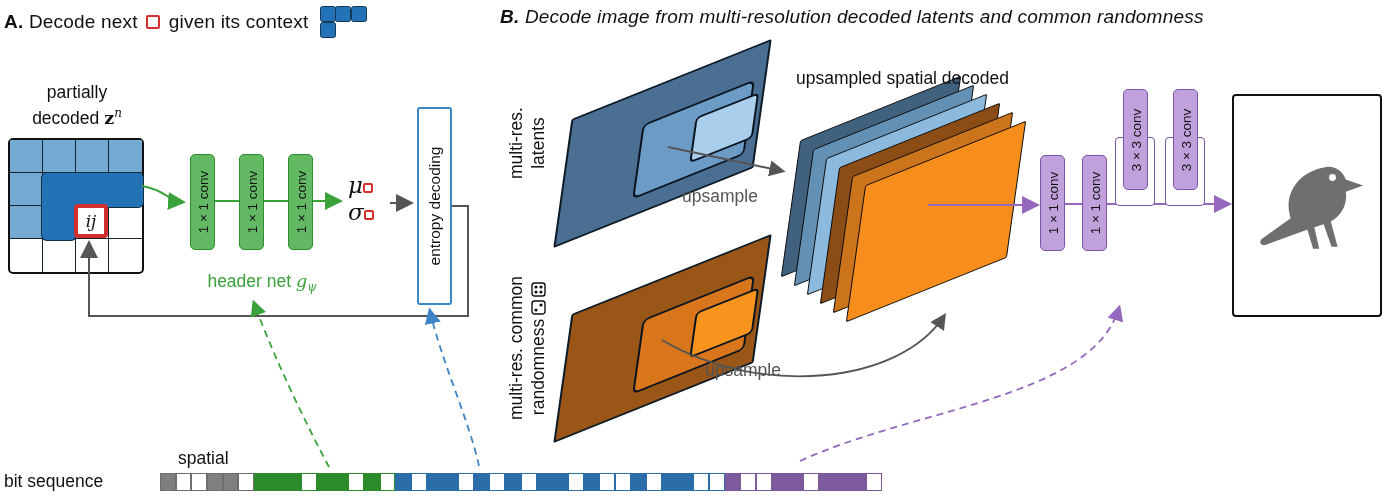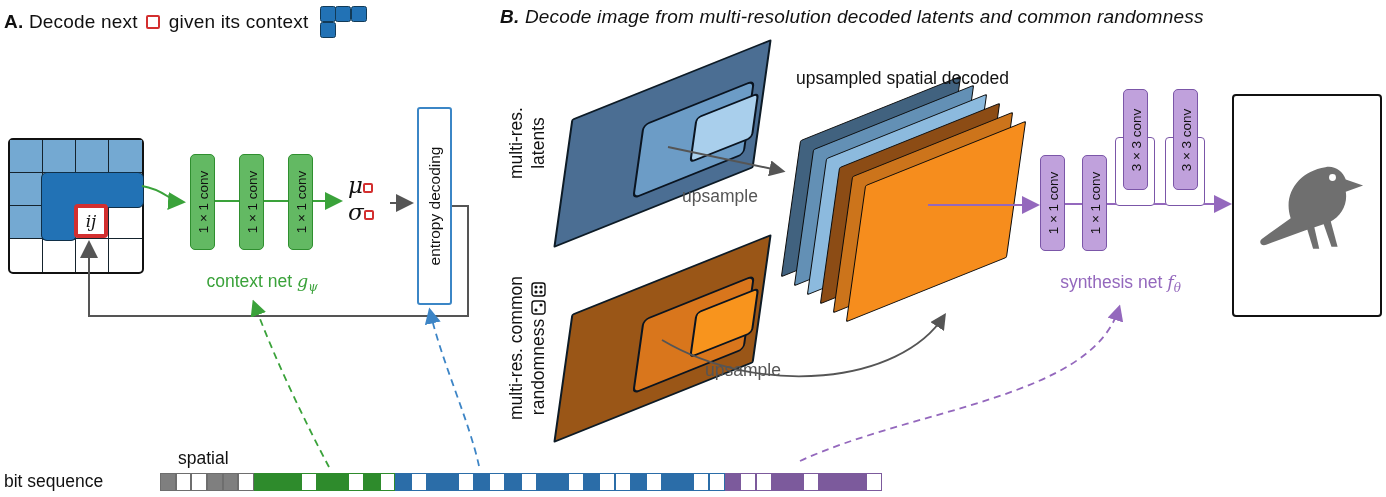--- a/index.html
+++ b/index.html
@@ -82,20 +82,25 @@
   <div class="abs title" style="left:4px;top:6px;">
     <b>A.</b>
     <span>Decode next</span>
     <span class="redsq"></span>
     <span>given its context</span>
     <span class="ctxicon">
       <i style="left:0;top:0;"></i><i style="left:15.5px;top:0;"></i><i style="left:31px;top:0;"></i><i style="left:0;top:15.5px;"></i>
     </span>
   </div>
 
+  <div class="abs glabel">
+    <span>partially</span><br>
+    <span>decoded</span>
+    <span class="mserifb">z</span><sup class="n">n</sup>
+  </div>
 
   <div class="abs gridA">
     <div class="lb"></div>
       <div class="lb"></div>
       <div class="lb"></div>
       <div class="lb"></div>
     <div class="lb"></div>
       <div></div>
       <div></div>
       <div></div>
@@ -127,21 +132,21 @@
   <div class="abs musig">
     <div><span class="mserif">μ</span><span class="redsq small"></span></div>
     <div><span class="mserif">σ</span><span class="redsq small"></span></div>
   </div>
 
   <div class="abs entbox">
     <span class="vtext">entropy decoding</span>
   </div>
 
   <div class="abs entnet">
-    <span>context net</span>
+    <span>header net</span>
     <span class="mserif">g</span><span class="sub">ψ</span>
   </div>
 
   <div class="abs title" style="left:500px;top:6px;font-style:italic;">
     <b>B.</b>
     <span>Decode image from multi-resolution decoded latents and common randomness</span>
   </div>
 
   <div class="abs rot" style="left:432px;top:121px;width:190px;height:44px;">
     <span>multi-res.</span><br>
@@ -195,24 +200,20 @@
 
   <div class="abs bracket" style="left:1115px;top:137px;"></div>
   <div class="abs convbox purple" style="left:1123px;top:89px;height:99px;z-index:7;">
     <span class="vtext">3 × 3 conv</span>
     </div>
   <div class="abs bracket" style="left:1165px;top:137px;"></div>
   <div class="abs convbox purple" style="left:1173px;top:89px;height:99px;z-index:7;">
     <span class="vtext">3 × 3 conv</span>
     </div>
 
-  <div class="abs lab purpletext" style="left:1033px;top:272px;width:175px;text-align:center;">
-    <span>synthesis net</span>
-    <span class="mserif">f</span><span class="sub">θ</span>
-  </div>
 
 
   <div class="abs decbox">
     <svg width="126" height="102" viewBox="0 0 120 100">
       <path d="M78,12 C86,10 95,15 98,24 L115,30 L98,36 C100,48 94,60 82,66 L58,74 L20,88 C15,90 12,85 16,82 L44,62 C36,38 52,16 78,12 Z" fill="var(--bird,#6f6f6f)"></path>
       <path d="M60,72 L66,92 L72,92 L67,70 Z" fill="var(--bird,#6f6f6f)"></path>
       <path d="M76,67 L84,90 L90,90 L83,64 Z" fill="var(--bird,#6f6f6f)"></path>
       <circle cx="85" cy="22" r="3.4" fill="#fff"></circle>
     </svg>
   </div>

